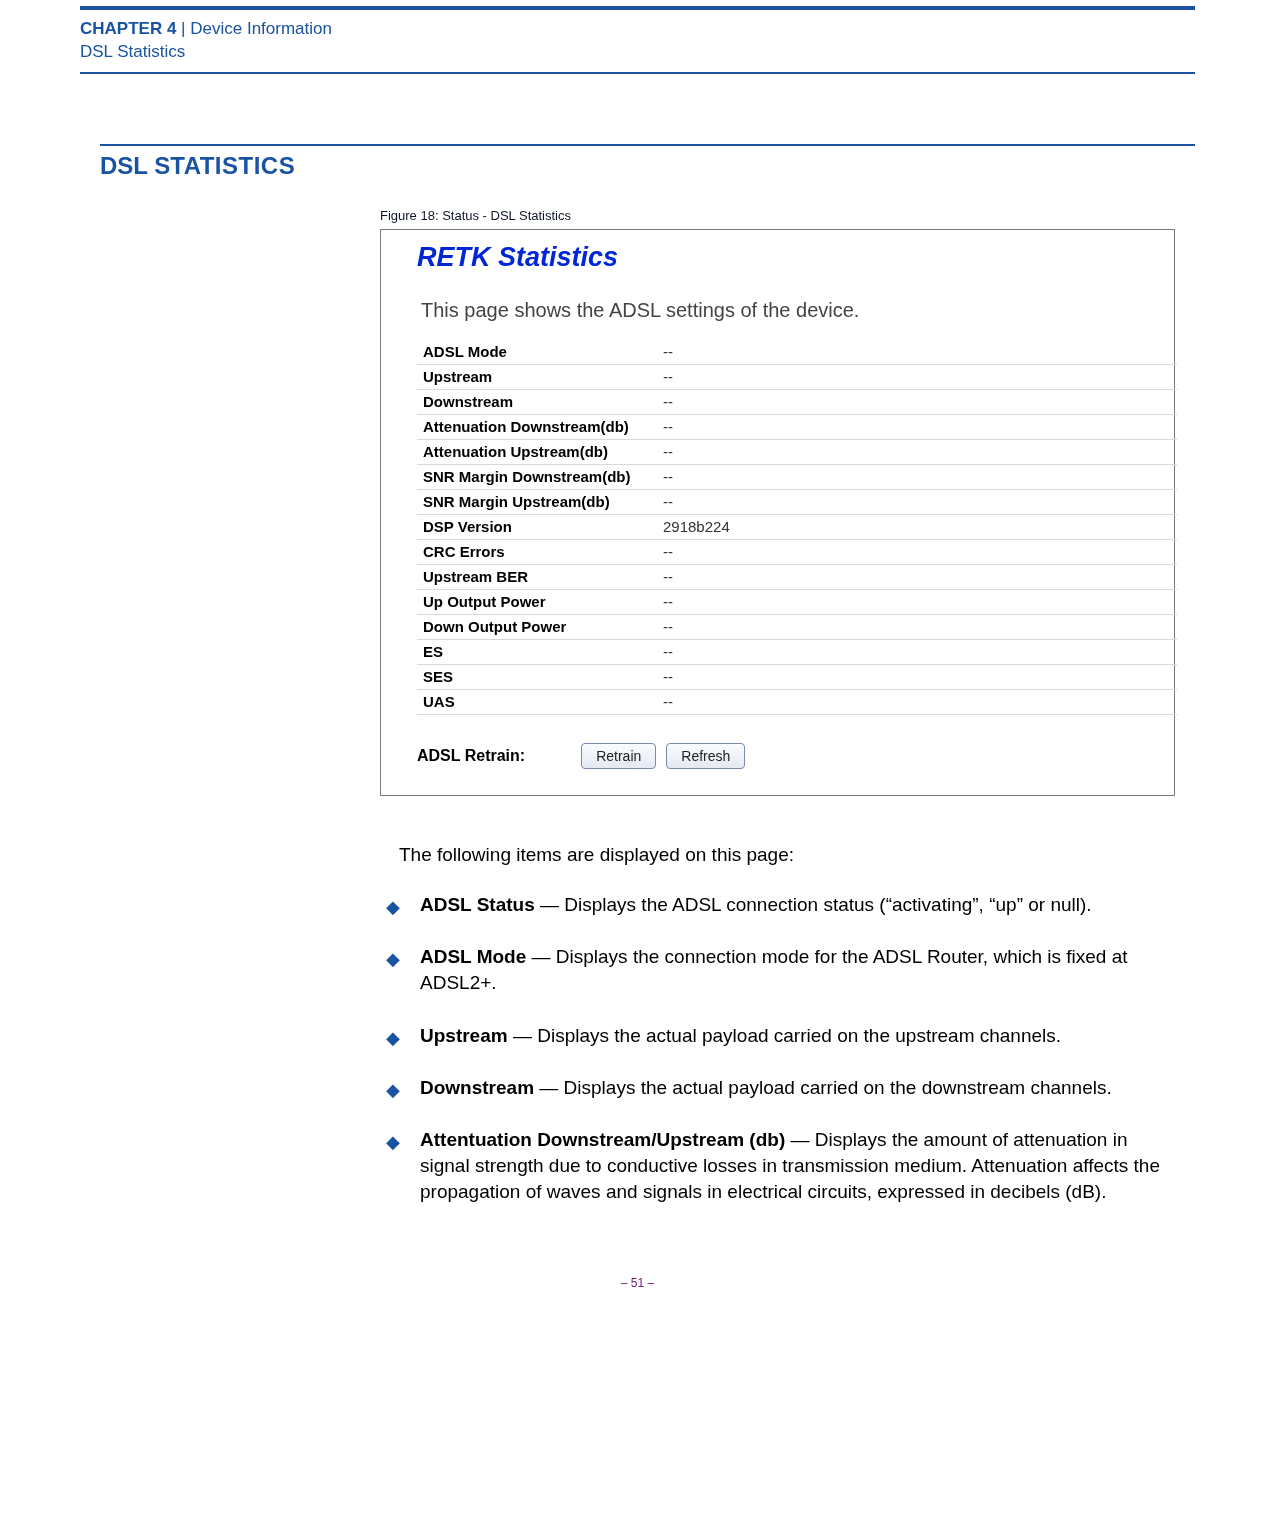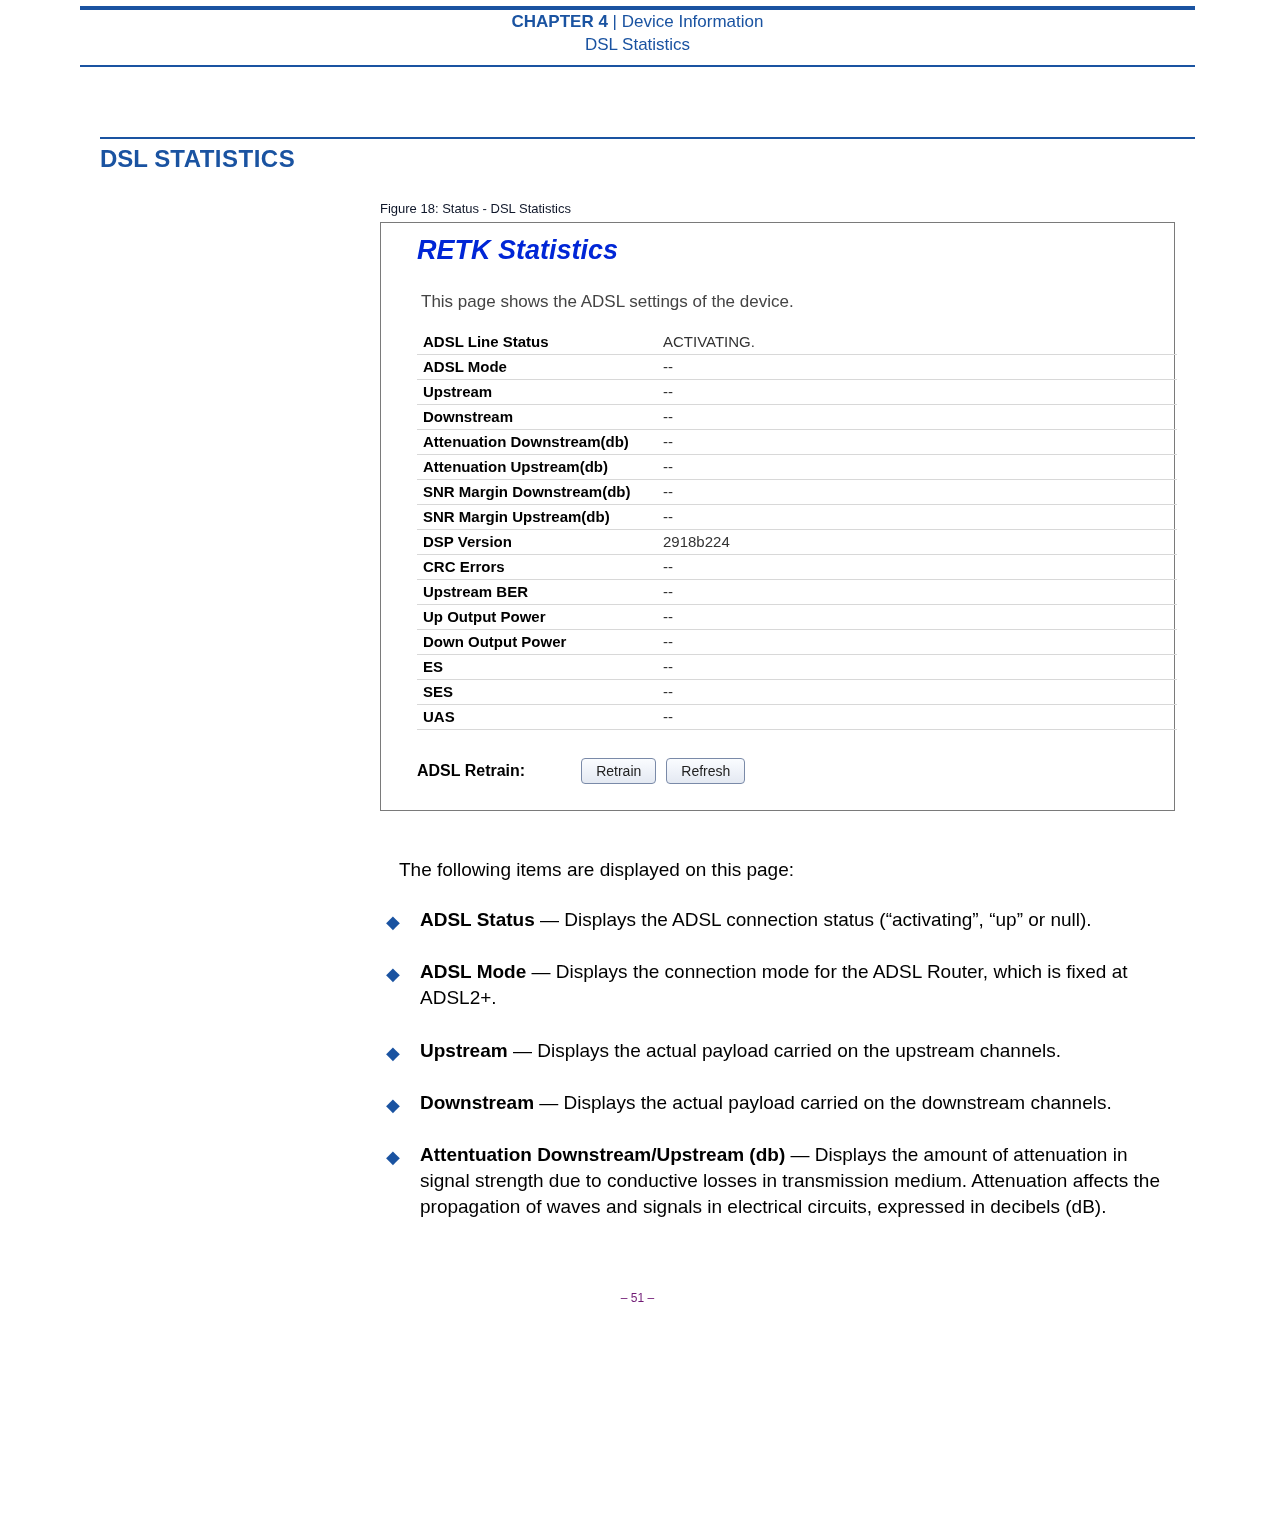--- a/index.html
+++ b/index.html
@@ -12,25 +12,25 @@
   }
   .page {
     position: relative;
     padding: 0 80px 60px 80px;
   }
   .top-rule {
     border-top: 4px solid #1a53a1;
     margin-top: 6px;
   }
   .header-block {
-    text-align: center;
+    text-align: left;
     font-size: 17px;
     line-height: 1.35;
     color: #1a53a1;
-    padding: 1px 0 8px 0;
+    padding: 8px 0 8px 0;
   }
   .header-line1 { }
   .header-chapter { font-weight: bold; }
   .header-sep { font-weight: normal; color:#1a53a1; }
   .header-device { color:#1a53a1; }
   .header-line2 { color:#1a53a1; }
   .header-rule {
     border-top: 2px solid #1a53a1;
     margin-bottom: 70px;
   }
@@ -74,21 +74,21 @@
   .adsl-title {
     color: #0026d6;
     font-family: Arial, sans-serif;
     font-weight: bold;
     font-style: italic;
     font-size: 27px;
     padding: 0 0 8px 36px;
   }
   .adsl-sub {
     font-family: Arial, sans-serif;
-    font-size: 17px;
+    font-size: 20px;
     color: #444;
     padding: 18px 0 18px 40px;
   }
   .stats-table {
     width: 760px;
     margin-left: 36px;
     border-collapse: collapse;
     font-family: Arial, sans-serif;
   }
   .stats-table td {
@@ -179,24 +179,20 @@
 
   <div class="body-col">
 
     <div class="figure-caption">Figure 18:  Status - DSL Statistics</div>
 
     <div class="figure-box">
       <div class="adsl-title">RETK Statistics</div>
       <div class="adsl-sub">This page shows the ADSL settings of the device.</div>
       <table class="stats-table">
         <tbody id="stats-body">
-            <tr>
-              <td class="label">ADSL Line Status</td>
-              <td class="value">ACTIVATING.</td>
-            </tr>
             <tr>
               <td class="label">ADSL Mode</td>
               <td class="value">--</td>
             </tr>
             <tr>
               <td class="label">Upstream</td>
               <td class="value">--</td>
             </tr>
             <tr>
               <td class="label">Downstream</td>

